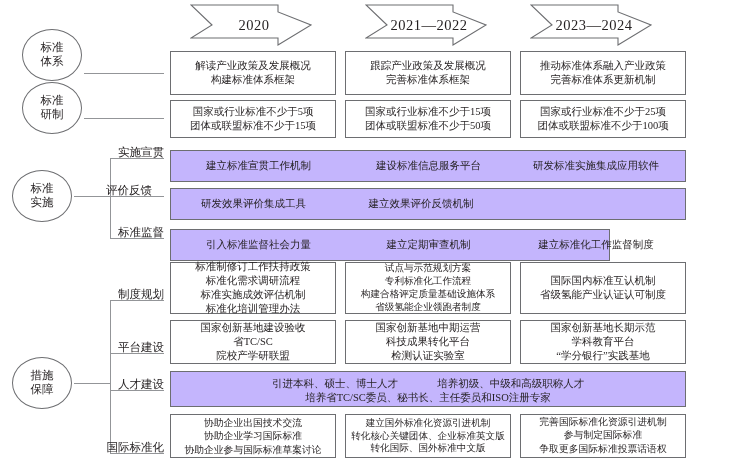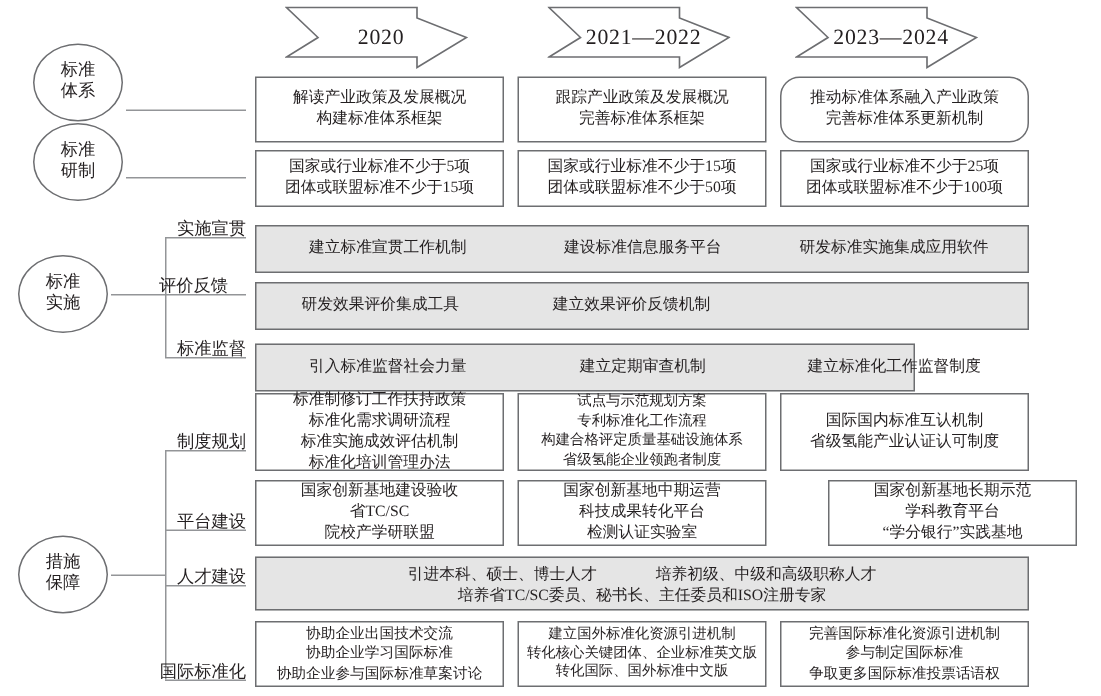--- a/index.html
+++ b/index.html
@@ -50,21 +50,21 @@
     padding:2px 4px;
   }
   .box .lines{width:100%;}
   .box .ln{display:block;white-space:nowrap;}
 
   
   .wbox{
     position:absolute;
     box-sizing:border-box;
     border:1px solid #6d6e71;
-    background:#e5e5e5;
+    background:#c4b5fd;
     display:flex;
     align-items:center;
     font-size:10.5px;
     color:#231f20;
     line-height:1.35;
   }
   .wcell{
     flex:0 0 auto;
     text-align:center;
     white-space:nowrap;
@@ -175,21 +175,21 @@
       <span class="ln">解读产业政策及发展概况</span>
       <span class="ln">构建标准体系框架</span>
     </span>
   </div>
   <div class="box" style="left:345px;top:51px;width:166px;height:44px;">
     <span class="lines">
       <span class="ln">跟踪产业政策及发展概况</span>
       <span class="ln">完善标准体系框架</span>
     </span>
   </div>
-  <div class="box" style="left:520px;top:51px;width:166px;height:44px;border-radius:13px;">
+  <div class="box" style="left:520px;top:51px;width:166px;height:44px;">
     <span class="lines">
       <span class="ln">推动标准体系融入产业政策</span>
       <span class="ln">完善标准体系更新机制</span>
     </span>
   </div>
 
   <div class="box" style="left:170px;top:100px;width:166px;height:38px;">
     <span class="lines">
       <span class="ln">国家或行业标准不少于5项</span>
       <span class="ln">团体或联盟标准不少于15项</span>
@@ -255,21 +255,21 @@
       <span class="ln">院校产学研联盟</span>
     </span>
   </div>
   <div class="box" style="left:345px;top:320px;width:166px;height:44px;">
     <span class="lines">
       <span class="ln">国家创新基地中期运营</span>
       <span class="ln">科技成果转化平台</span>
       <span class="ln">检测认证实验室</span>
     </span>
   </div>
-  <div class="box" style="left:520px;top:320px;width:166px;height:44px;margin-left:32px;">
+  <div class="box" style="left:520px;top:320px;width:166px;height:44px;">
     <span class="lines">
       <span class="ln">国家创新基地长期示范</span>
       <span class="ln">学科教育平台</span>
       <span class="ln">“学分银行”实践基地</span>
     </span>
   </div>
 
   <div class="wbox" style="left:170px;top:371px;width:516px;height:36px;display:block;padding-top:5px;text-align:center;">
     <div style="white-space:nowrap;">
       <span>引进本科、硕士、博士人才</span>

